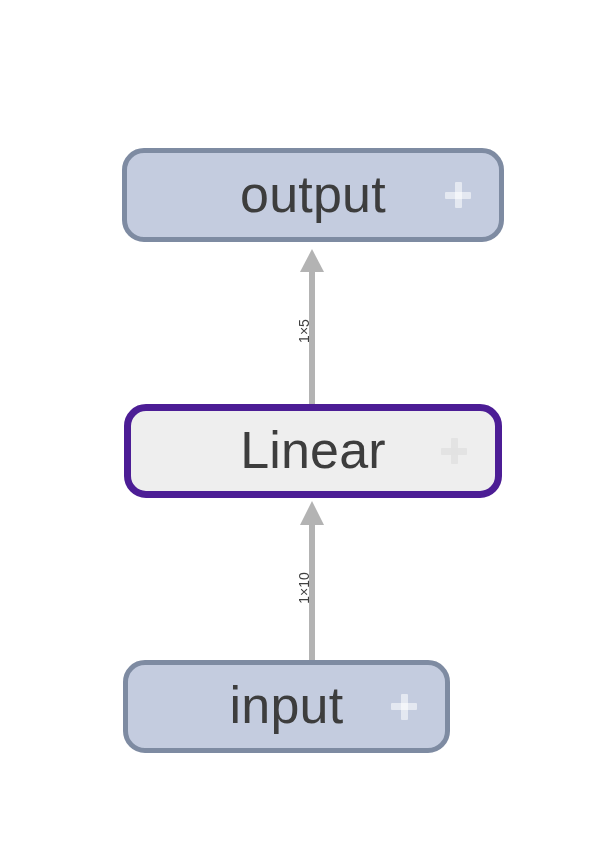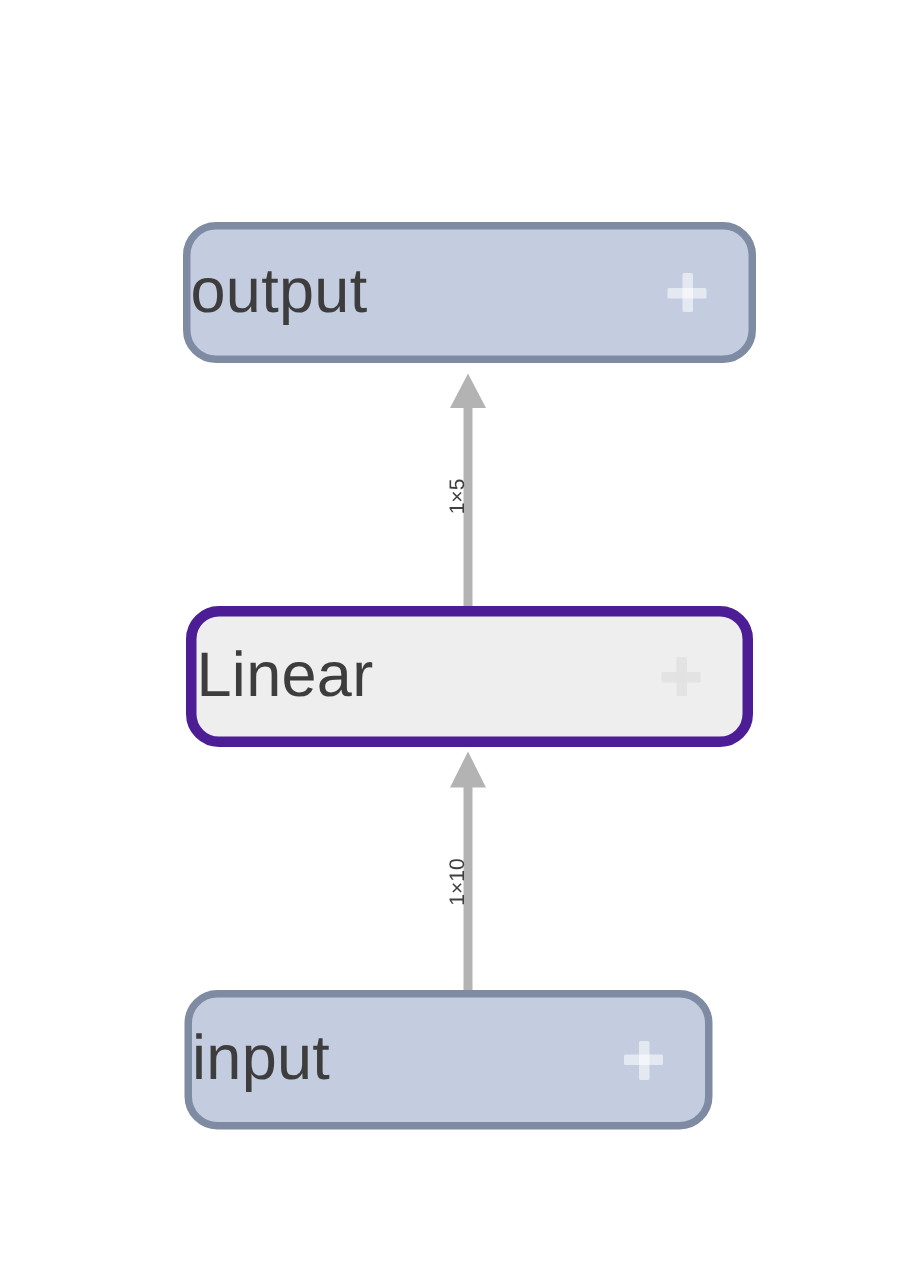--- a/index.html
+++ b/index.html
@@ -17,24 +17,24 @@
     background: #ffffff;
     overflow: hidden;
   }
 
   
   .node {
     position: absolute;
     box-sizing: border-box;
     display: flex;
     align-items: center;
-    justify-content: flex-start;
+    justify-content: center;
     border-radius: 22px;
     color: #3d3d3d;
-    font-size: 42px;
+    font-size: 52px;
     line-height: 1;
     letter-spacing: 0.2px;
     user-select: none;
   }
   .node .node-label {
     position: relative;
     z-index: 2;
     padding-bottom: 3px;
   }
 
@@ -55,21 +55,21 @@
   }
   #node-linear {
     left: 124px;
     top: 404px;
     width: 378px;
     height: 94px;
   }
   #node-input {
     left: 123px;
     top: 660px;
-    width: 352px;
+    width: 327px;
     height: 93px;
   }
 
   
   .expand-icon {
     position: absolute;
     right: 28px;
     top: 50%;
     transform: translateY(-50%);
     width: 26px;

